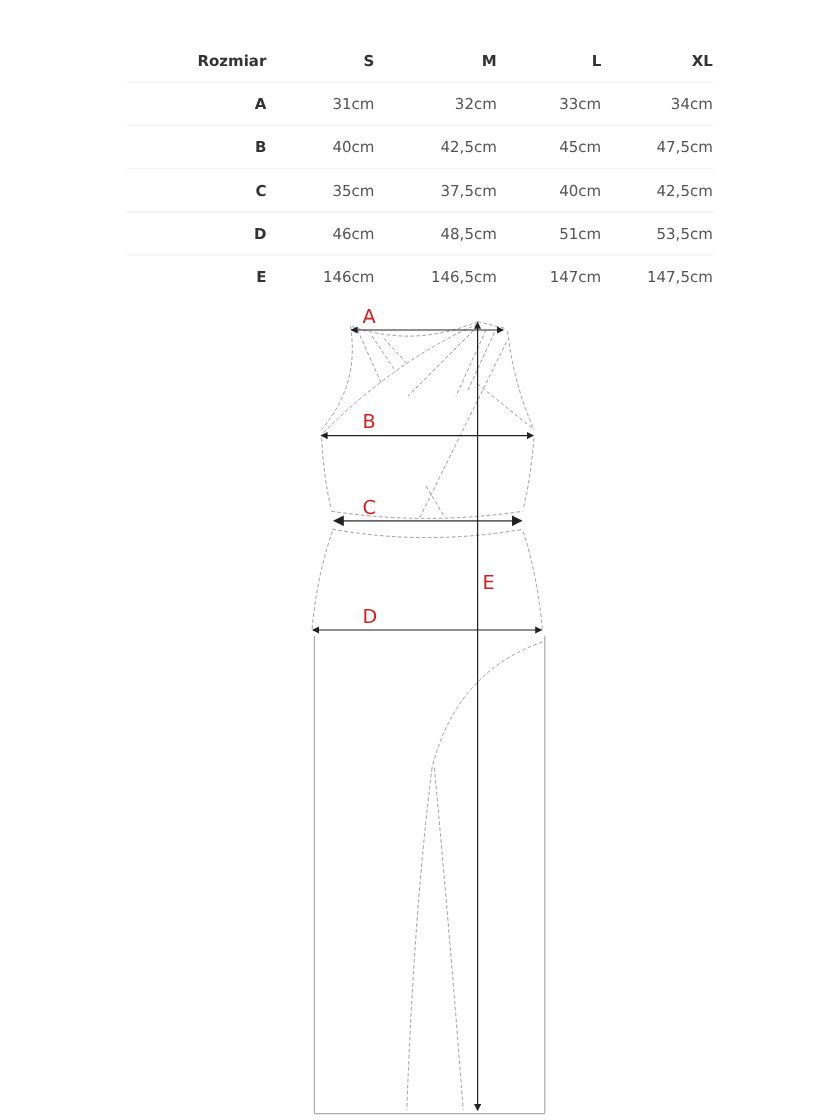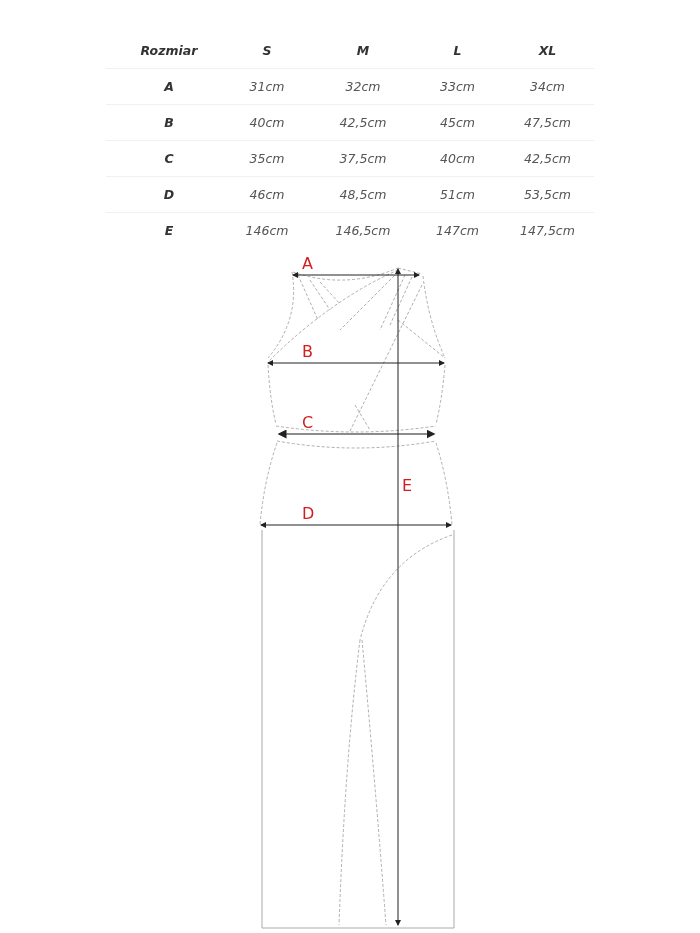--- a/index.html
+++ b/index.html
@@ -1,18 +1,18 @@
 <!DOCTYPE html>
 <html><head>
 <meta charset="utf-8">
 <style>
   html, body { margin:0; padding:0; background:#ffffff; }
   body { width:700px; height:933px; position:relative; overflow:hidden; font-family:"DejaVu Sans", sans-serif; }
   .size-table { position:absolute; left:106px; top:33px; width:488px; border-collapse:collapse; font-size:12.5px; color:#555; }
-  .size-table th, .size-table td { height:35px; padding:0; text-align:center; border-bottom:1px solid #f1f1f1; vertical-align:middle;font-style:italic; }
+  .size-table th, .size-table td { height:35px; padding:0; text-align:right; border-bottom:1px solid #f1f1f1; vertical-align:middle; }
   .size-table tr:last-child td { border-bottom:none; }
   .size-table th { font-weight:bold; color:#333; font-size:12.5px; }
   .size-table td.rowlabel { font-weight:bold; color:#333; }
   .col-label { width:106px; padding-left:10px !important; }
   .col-s { width:90px; }
   .col-m { width:102px; }
   .col-l { width:87px; }
   .diagram { position:absolute; left:0; top:245px; width:700px; height:688px; }
   .lbl { position:absolute; color:#d41d1d; font-size:16px; font-family:"DejaVu Sans", sans-serif; }
 </style>

